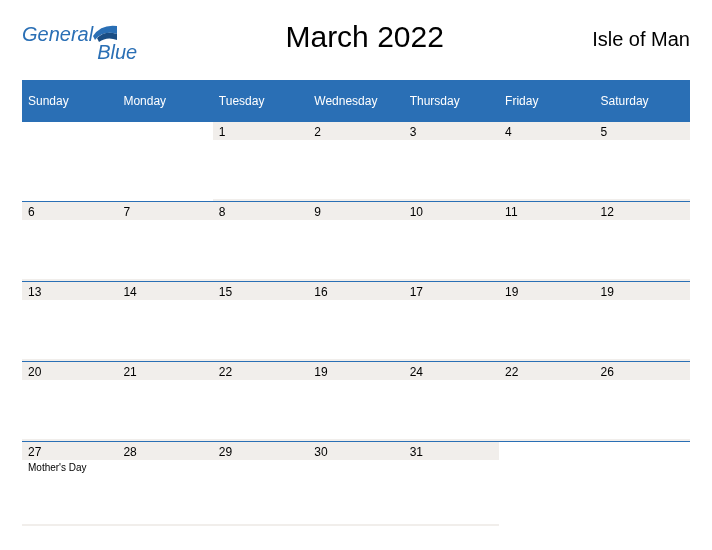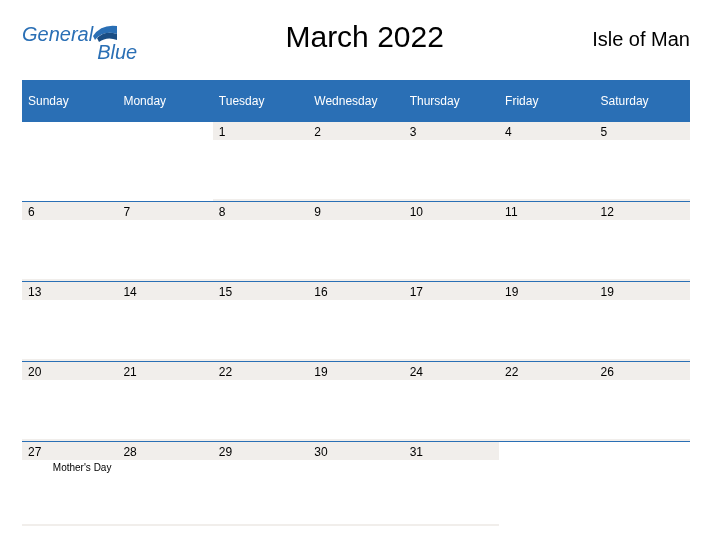--- a/index.html
+++ b/index.html
@@ -90,21 +90,20 @@
     padding: 0 6px;
   }
   .day.blank .day-num { background: #fff; }
   .day-body {
     background: #fff;
     margin: 0 -6px;
     padding: 2px 6px;
     height: calc(100% - 16px);
     font-size: 10px;
     color: #000;
-    text-align: right;
   }
   .event {
     font-size: 10px;
     color: #000;
   }
 </style>
 </head>
 <body>
 
 <div class="header">

